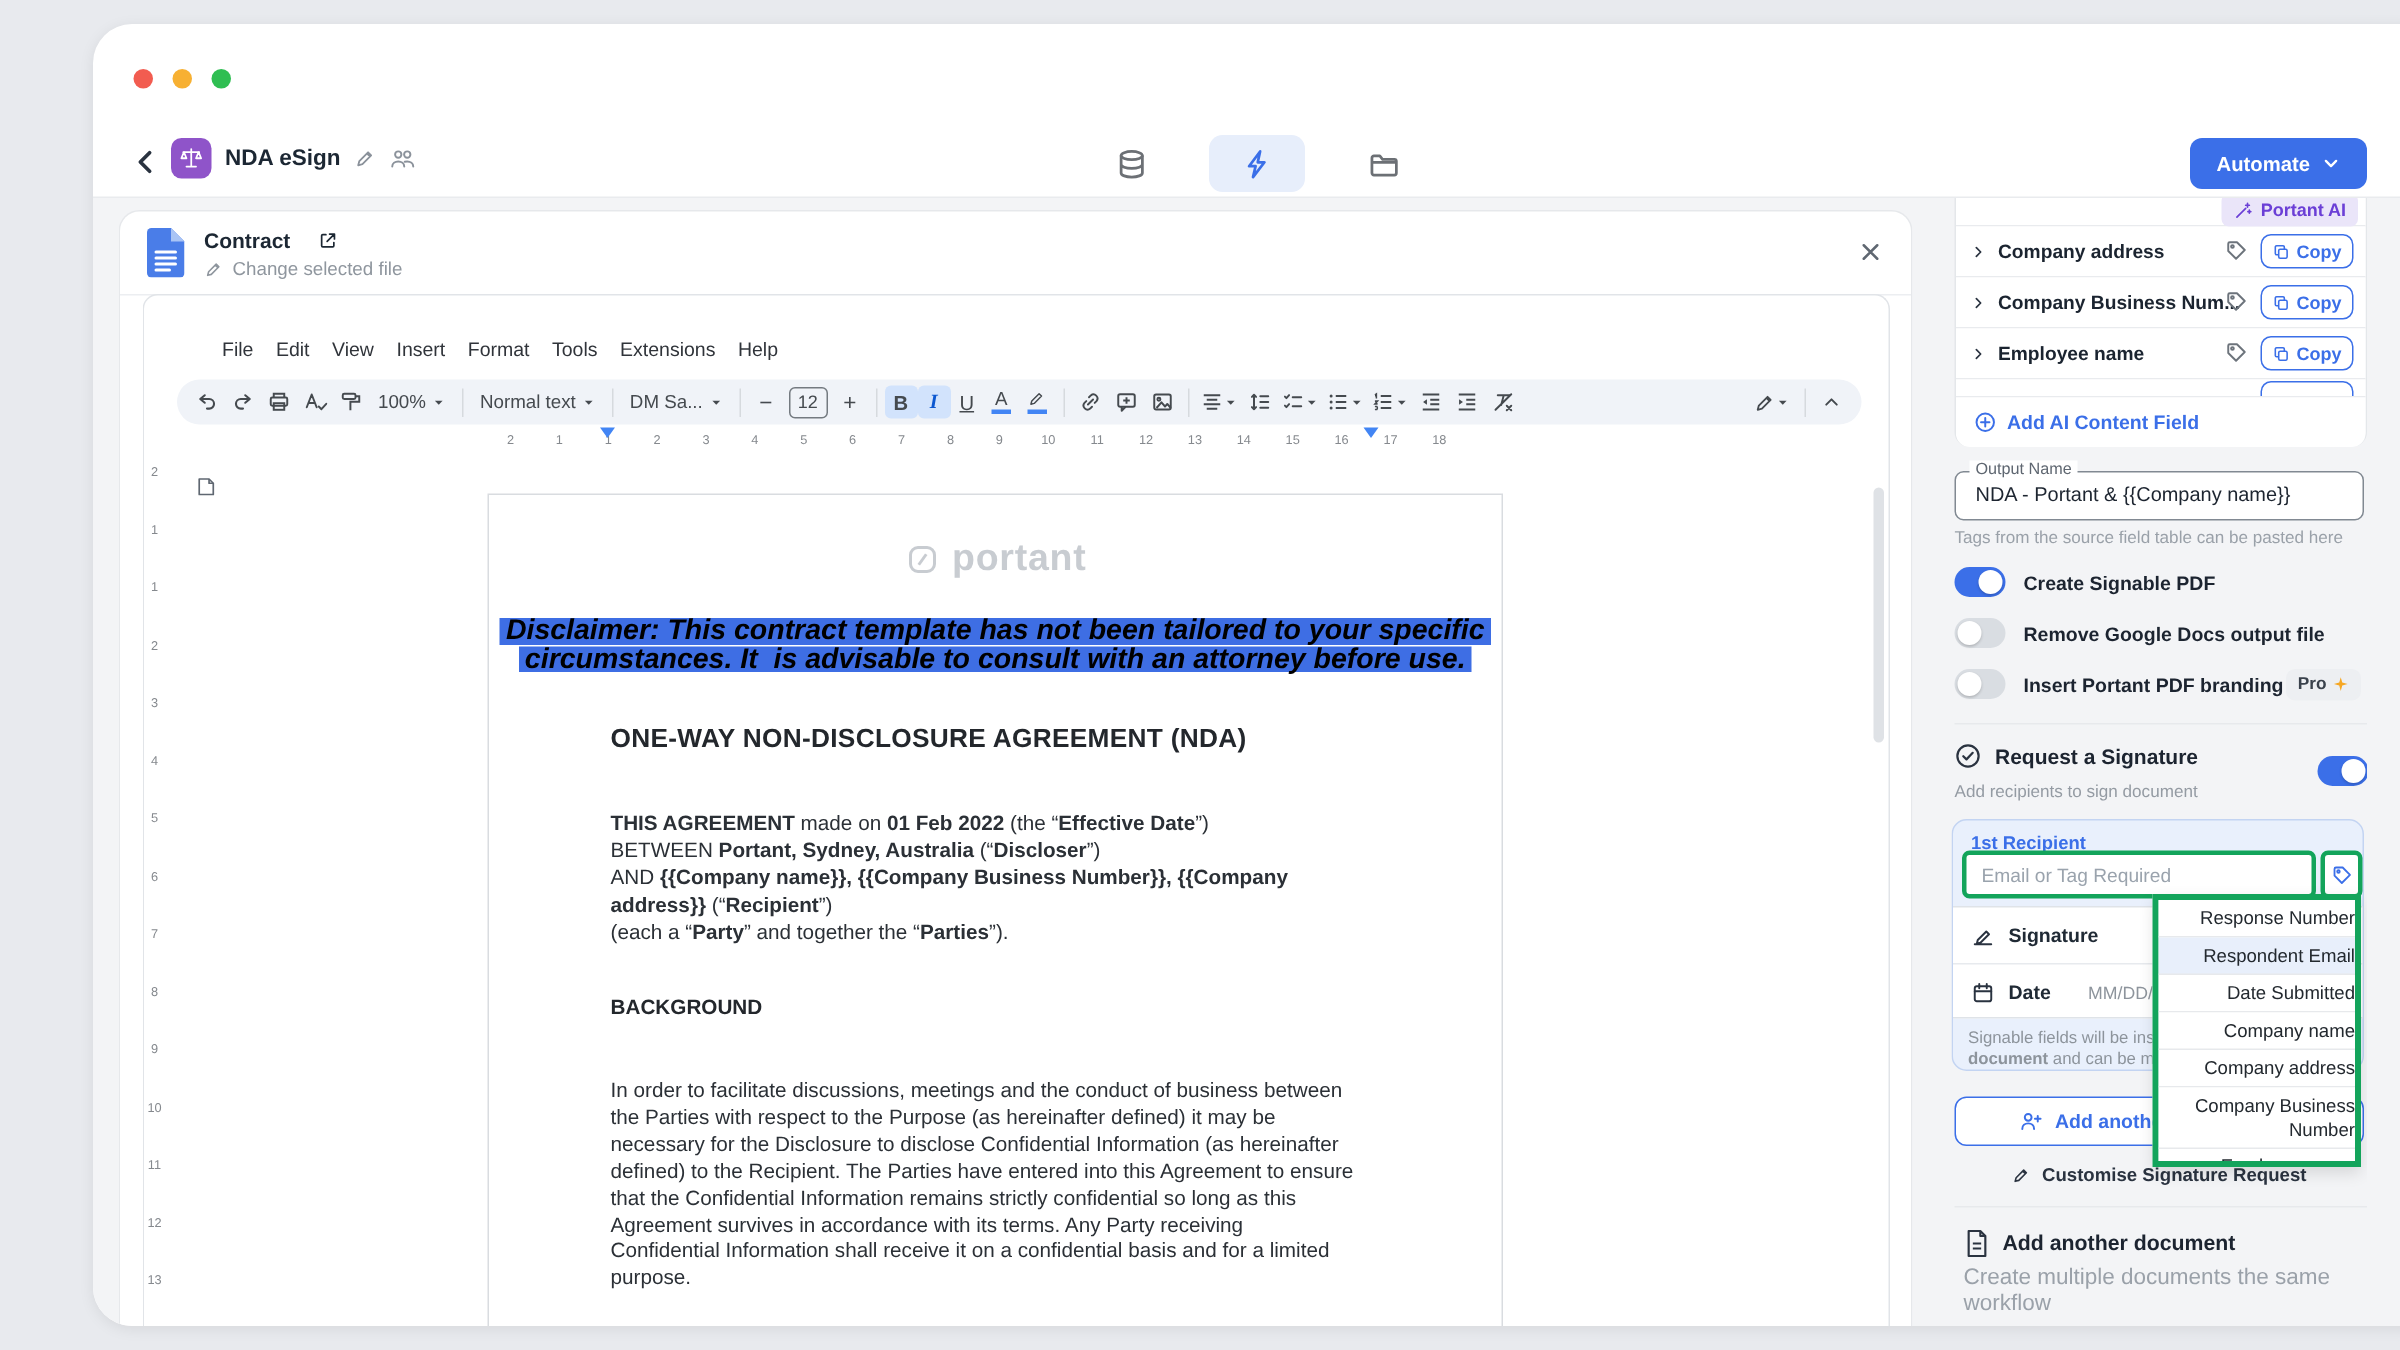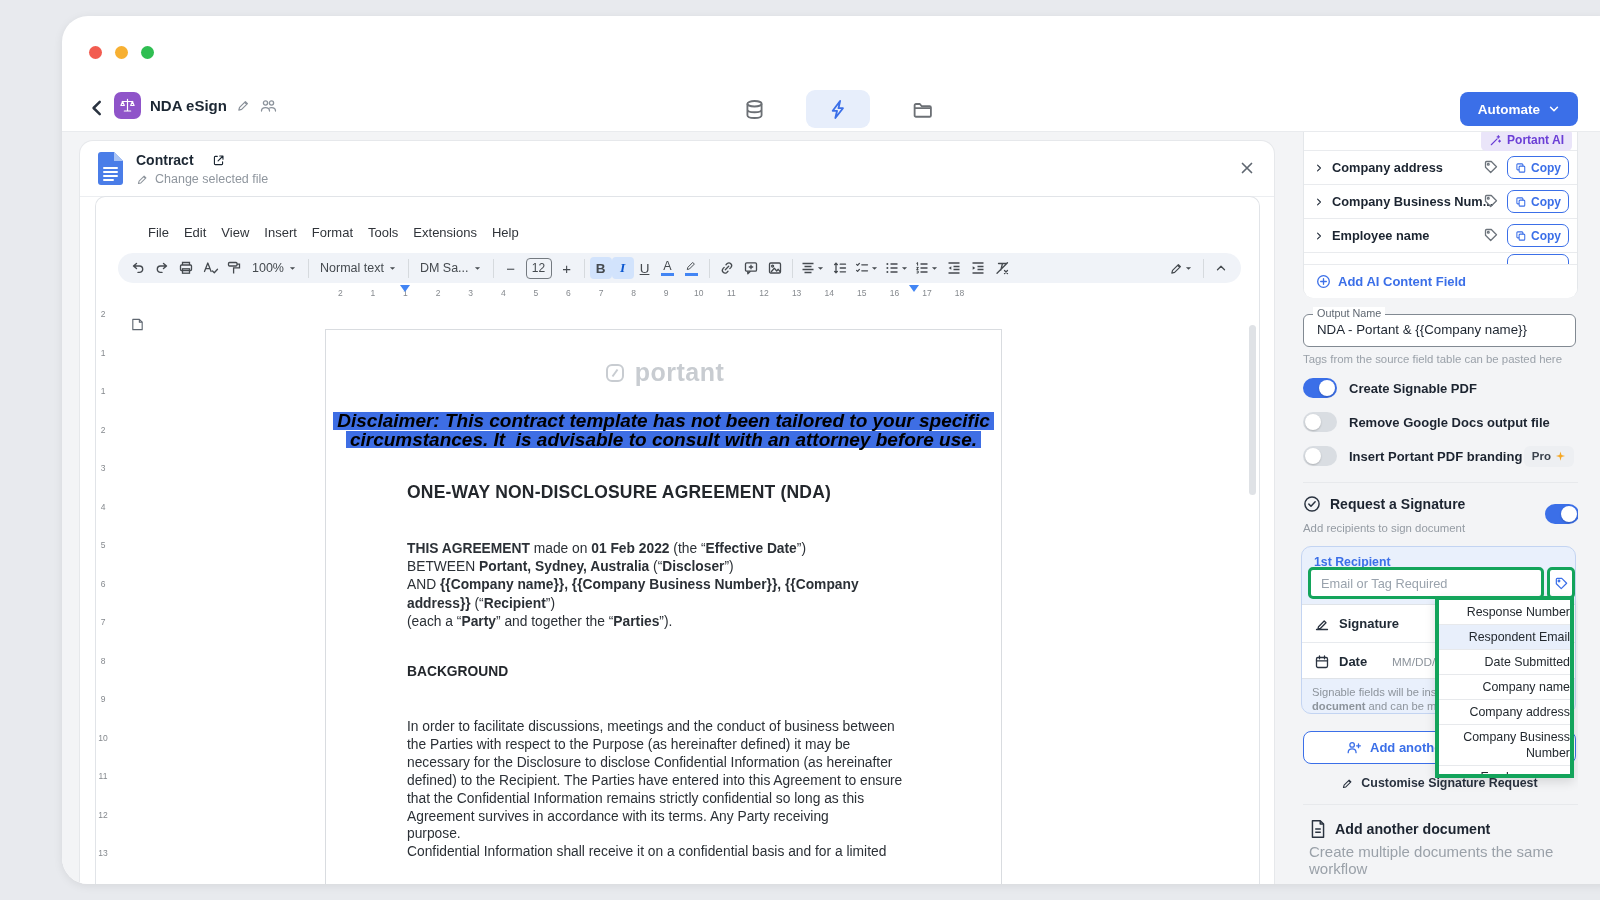--- a/index.html
+++ b/index.html
@@ -515,22 +515,22 @@
             <div><span>(each a “</span><span class="b">Party</span><span>” and together the “</span><span class="b">Parties</span><span>”).</span></div>
           </div>
           <div class="bghead">BACKGROUND</div>
           <div class="bgp">
             <div>In order to facilitate discussions, meetings and the conduct of business between</div>
             <div>the Parties with respect to the Purpose (as hereinafter defined) it may be</div>
             <div>necessary for the Disclosure to disclose Confidential Information (as hereinafter</div>
             <div>defined) to the Recipient. The Parties have entered into this Agreement to ensure</div>
             <div>that the Confidential Information remains strictly confidential so long as this</div>
             <div>Agreement survives in accordance with its terms. Any Party receiving</div>
+            <div>Confidential Information shall receive it on a confidential basis and for a limited</div>
             <div>purpose.</div>
-            <div>Confidential Information shall receive it on a confidential basis and for a limited</div>
           </div>
         </div>
       </div>
     </section>
 
     <aside class="sidebar">
 
       <div class="fieldlist">
         <div class="frow r0">
           <div class="copybtn" style="top:-4px;">

